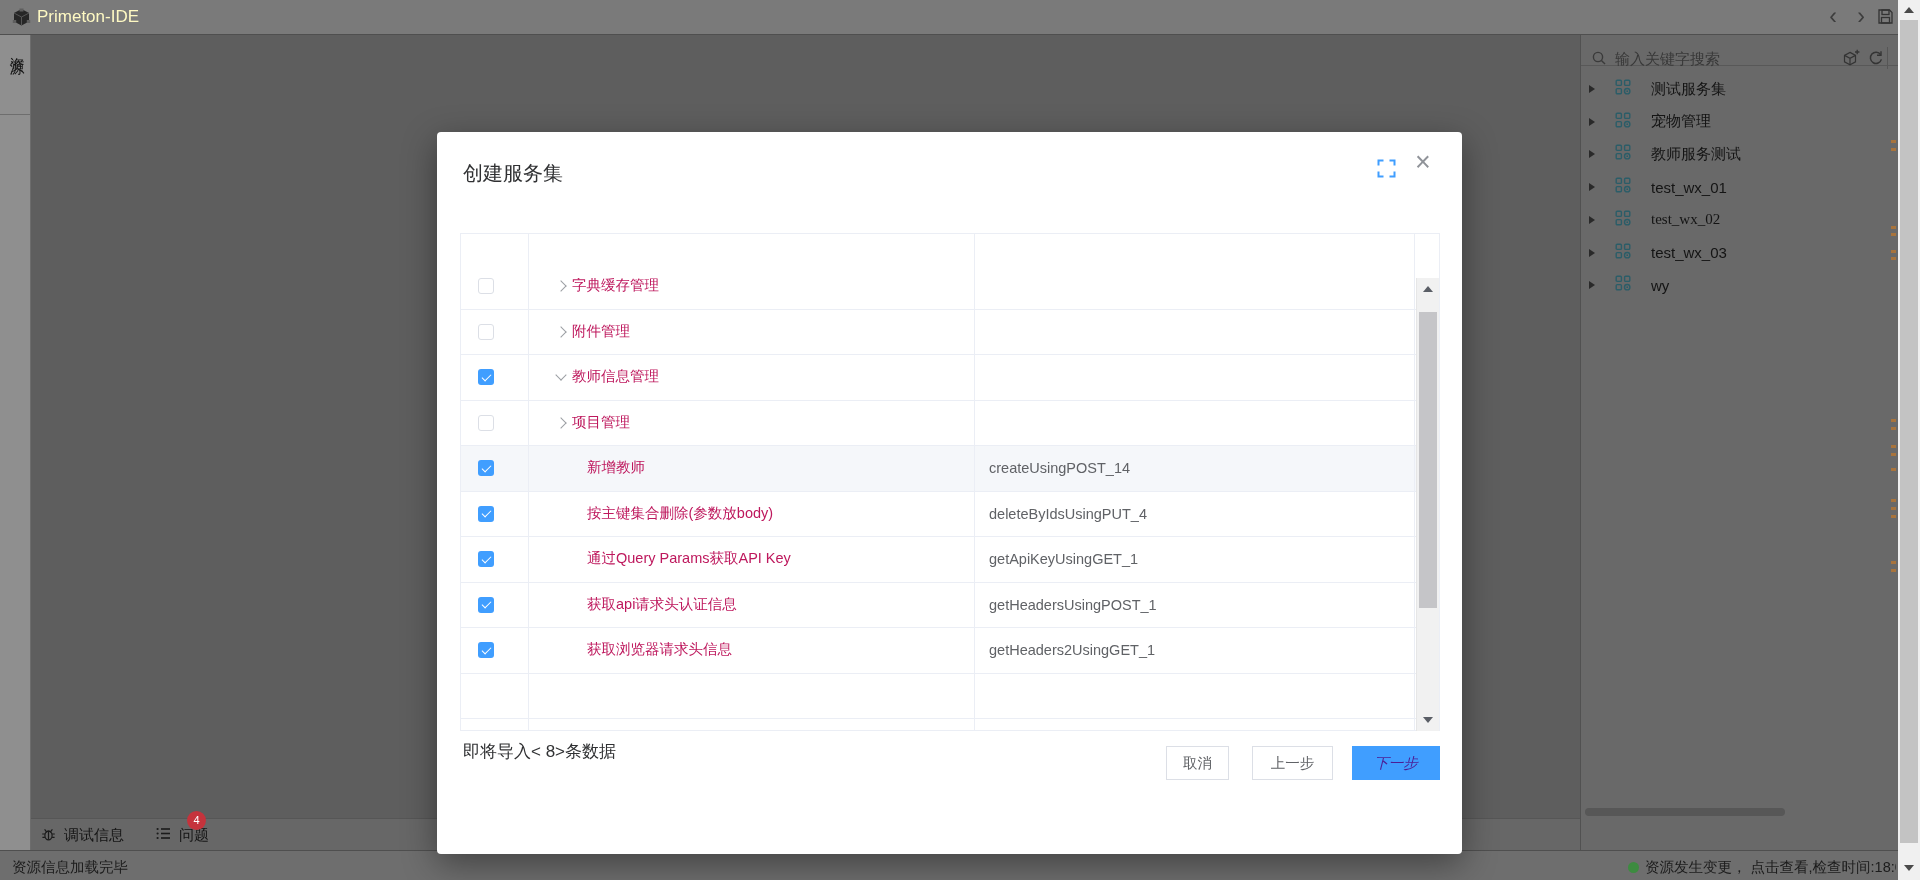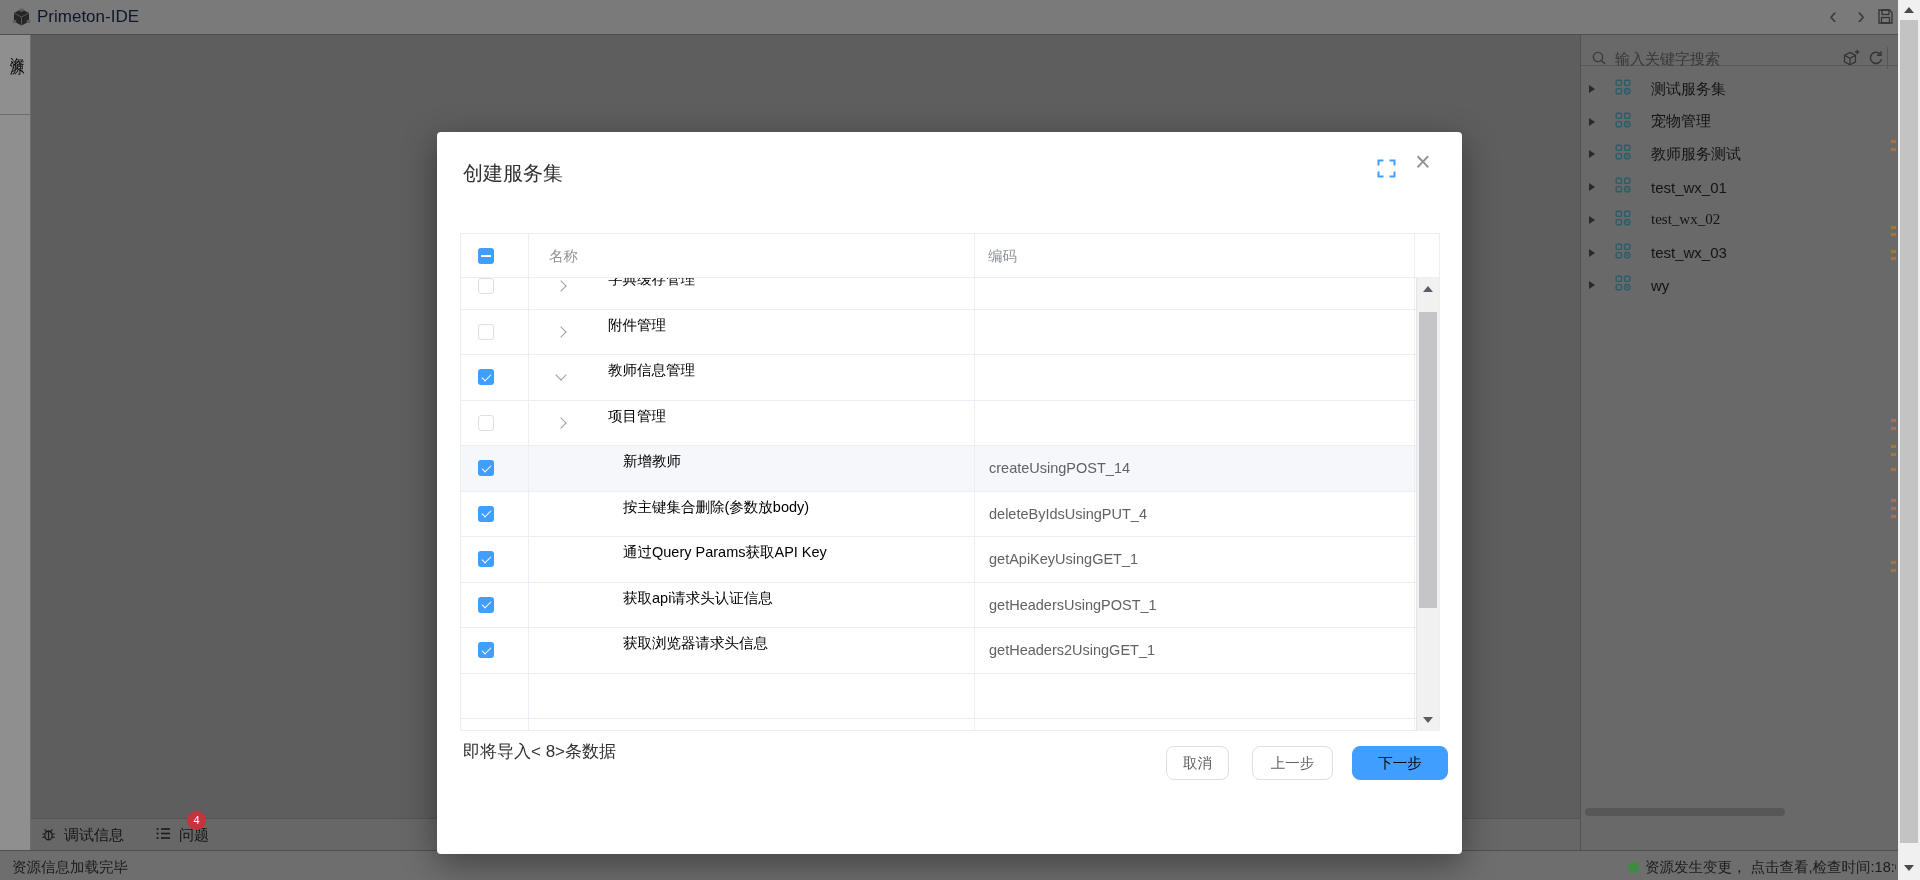--- a/index.html
+++ b/index.html
@@ -3,21 +3,21 @@
 <meta charset="utf-8">
 <style>
   html,body{margin:0;padding:0;background:#3a3a3a;}
   #app{position:relative;width:1920px;height:880px;overflow:hidden;
        font-family:"Liberation Sans","DejaVu Sans",sans-serif;background:#5e5e5e;}
   #app *{box-sizing:border-box;}
 
   
   .titlebar{position:absolute;left:0;top:0;width:1920px;height:35px;background:#7a7a7a;border-bottom:1px solid #4f4f4f;}
   .logo{position:absolute;left:12px;top:8px;}
-  .tb-title{position:absolute;left:37px;top:7px;font-size:17px;color:#0f172a;}
+  .tb-title{position:absolute;left:37px;top:7px;font-size:17px;color:#fef9c3;}
   .tb-btn{position:absolute;top:1px;width:26px;height:30px;text-align:center;font-size:23px;color:#3d3d3d;line-height:30px;cursor:pointer;}
   .nav-back{left:1820px;} .nav-fwd{left:1848px;}
   .save-btn{position:absolute;left:1877px;top:8px;}
 
   
   .rail{position:absolute;left:0;top:35px;width:31px;height:815px;background:#8f8f8f;border-right:1px solid #6c6c6c;}
   .rail-tab{position:absolute;left:7px;top:10px;writing-mode:vertical-rl;letter-spacing:3px;font-size:15px;color:#141414;cursor:pointer;}
   .rail-div{position:absolute;left:0;top:79px;width:100%;height:1px;background:#6e6e6e;}
 
   
@@ -79,34 +79,34 @@
   .cb.un{background:#fff;border:1px solid #dcdfe6;}
   .cb.ck{background:var(--accent);}
   .cb.ck::after{content:"";position:absolute;left:5.5px;top:2.5px;width:4px;height:8px;
                 border-right:1.7px solid #fff;border-bottom:1.7px solid #fff;transform:rotate(45deg);}
   .cb.ind{background:var(--accent);}
   .cb.ind::after{content:"";position:absolute;left:3px;top:7px;width:10px;height:2px;background:#fff;}
   .chev{position:absolute;left:96px;top:18px;width:8px;height:8px;
         border-right:1.5px solid #9b9ea3;border-bottom:1.5px solid #9b9ea3;cursor:pointer;}
   .chev.right{transform:rotate(-45deg);}
   .chev.down{transform:rotate(45deg);top:16px;}
-  .row .name{position:absolute;top:6px;font-size:14.5px;color:#000000;white-space:nowrap;margin-left:36px;}
+  .row .name{position:absolute;top:12px;font-size:14.5px;color:#be185d;white-space:nowrap;}
   .row.parent .name{left:111px;} .row.child .name{left:126px;}
   .row .code{position:absolute;left:528px;top:14px;font-size:14.5px;color:#606266;}
   .inner-scroll{position:absolute;left:955px;top:44px;width:23px;height:453px;background:#f1f1f1;border-left:1px solid #e6e6e6;z-index:4;}
   .is-up{position:absolute;left:6px;top:8px;border-left:5px solid transparent;border-right:5px solid transparent;border-bottom:6px solid #5a5e66;}
   .is-down{position:absolute;left:6px;bottom:8px;border-left:5px solid transparent;border-right:5px solid transparent;border-top:6px solid #5a5e66;}
   .is-thumb{position:absolute;left:2px;top:34px;width:18px;height:296px;background:#c5c5c8;cursor:pointer;}
 
   .m-summary{position:absolute;left:26px;top:608px;font-size:17px;color:#303133;}
-  .btn{position:absolute;top:614px;height:34px;border-radius:8px;font-size:14.5px;font-family:inherit;
+  .btn{position:absolute;top:614px;height:34px;border-radius:0;font-size:14.5px;font-family:inherit;
        display:flex;align-items:center;justify-content:center;cursor:pointer;}
   .btn.plain{background:#fff;border:1px solid #dcdfe6;color:#606266;}
   .btn-cancel{left:729px;width:63px;} .btn-prev{left:815px;width:81px;}
-  .btn-next{left:915px;width:96px;background:var(--accent);border:1px solid var(--accent);color:#000000;}
+  .btn-next{left:915px;width:88px;background:var(--accent);border:1px solid var(--accent);color:#4c1d95;font-style:italic;}
 </style>
 </head>
 <body>
 
 <div id="app">
 
   <div class="titlebar">
     <span class="logo">
       <svg width="19" height="19" viewBox="0 0 19 19">
           <path d="M9.5 1 L17 5 V13.5 L9.5 17.5 L2 13.5 V5 Z" fill="#262626"></path>
@@ -329,25 +329,20 @@
       <svg width="19" height="19" viewBox="0 0 19 19" fill="none" stroke="#409eff" stroke-width="2">
           <path d="M1.5 6.5 V1.5 H6.5"></path>
           <path d="M12.5 1.5 H17.5 V6.5"></path>
           <path d="M17.5 12.5 V17.5 H12.5"></path>
           <path d="M6.5 17.5 H1.5 V12.5"></path>
         </svg>
     </span>
     <span class="m-close">×</span>
 
     <div class="m-table">
-      <div class="thead">
-        <span class="cb ind"></span>
-        <span class="th-txt th-name">名称</span>
-        <span class="th-txt th-code">编码</span>
-      </div>
       <div class="tbody" id="tbody">
           <div class="row parent">
     <span class="cb un"></span>
     <span class="chev right"></span>
     <span class="name">字典缓存管理</span>
     <span class="code"></span>
   </div>
           <div class="row parent">
     <span class="cb un"></span>
     <span class="chev right"></span>

